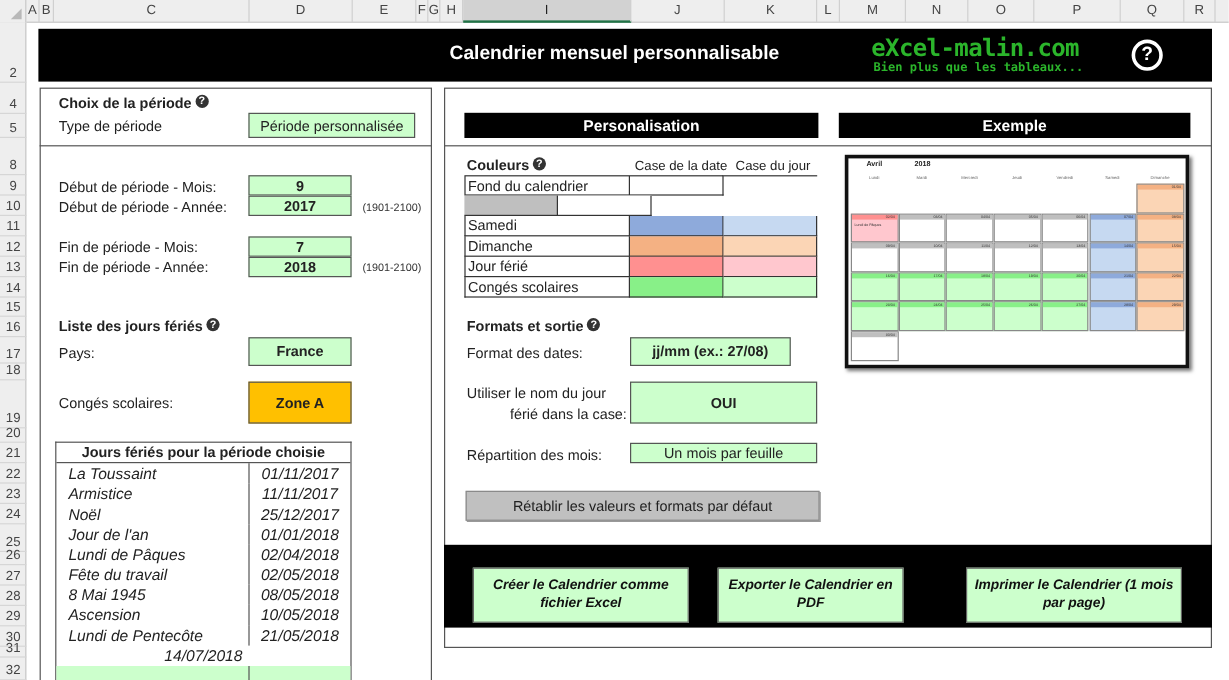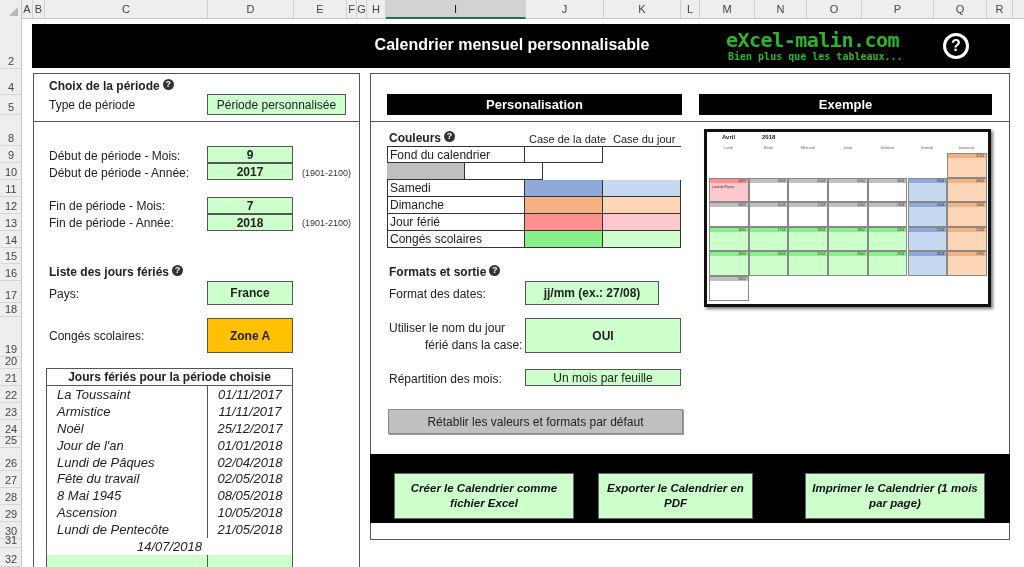--- a/index.html
+++ b/index.html
@@ -182,21 +182,21 @@
     <div class="rowh" style="top: 229px; height: 16px;">15</div>
     <div class="rowh" style="top: 245px; height: 17px;">16</div>
     <div class="rowh" style="top: 262px; height: 22px;">17</div>
     <div class="rowh" style="top: 284px; height: 14px;">18</div>
     <div class="rowh" style="top: 298px; height: 40px;">19</div>
     <div class="rowh" style="top: 338px; height: 12px;">20</div>
     <div class="rowh" style="top: 350px; height: 17px;">21</div>
     <div class="rowh" style="top: 367px; height: 17px;">22</div>
     <div class="rowh" style="top: 384px; height: 17px;">23</div>
     <div class="rowh" style="top: 401px; height: 17px;">24</div>
-    <div class="rowh" style="top: 412px; height: 17px;">25</div>
+    <div class="rowh" style="top: 424px; height: 17px;">25</div>
     <div class="rowh" style="top: 435px; height: 17px;">26</div>
     <div class="rowh" style="top: 452px; height: 17px;">27</div>
     <div class="rowh" style="top: 469px; height: 17px;">28</div>
     <div class="rowh" style="top: 486px; height: 17px;">29</div>
     <div class="rowh" style="top: 503px; height: 17px;">30</div>
     <div class="rowh" style="top: 512px; height: 17px;">31</div>
     <div class="rowh" style="top: 537px; height: 11px;">32</div>
   </div>
 
 <div id="banner" class="abs">

